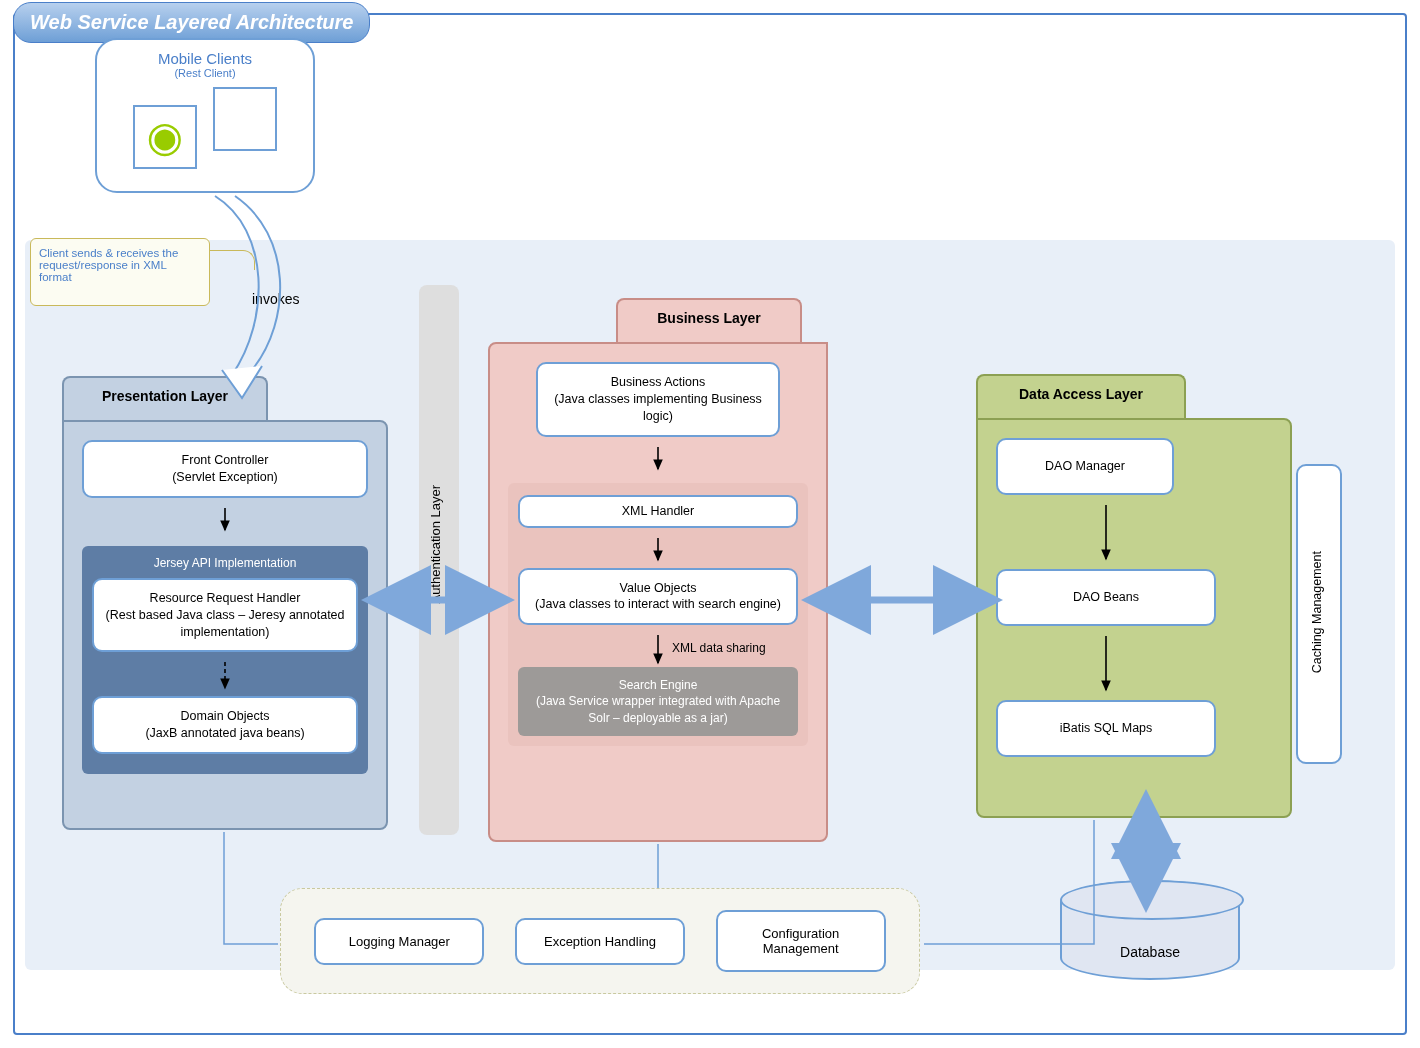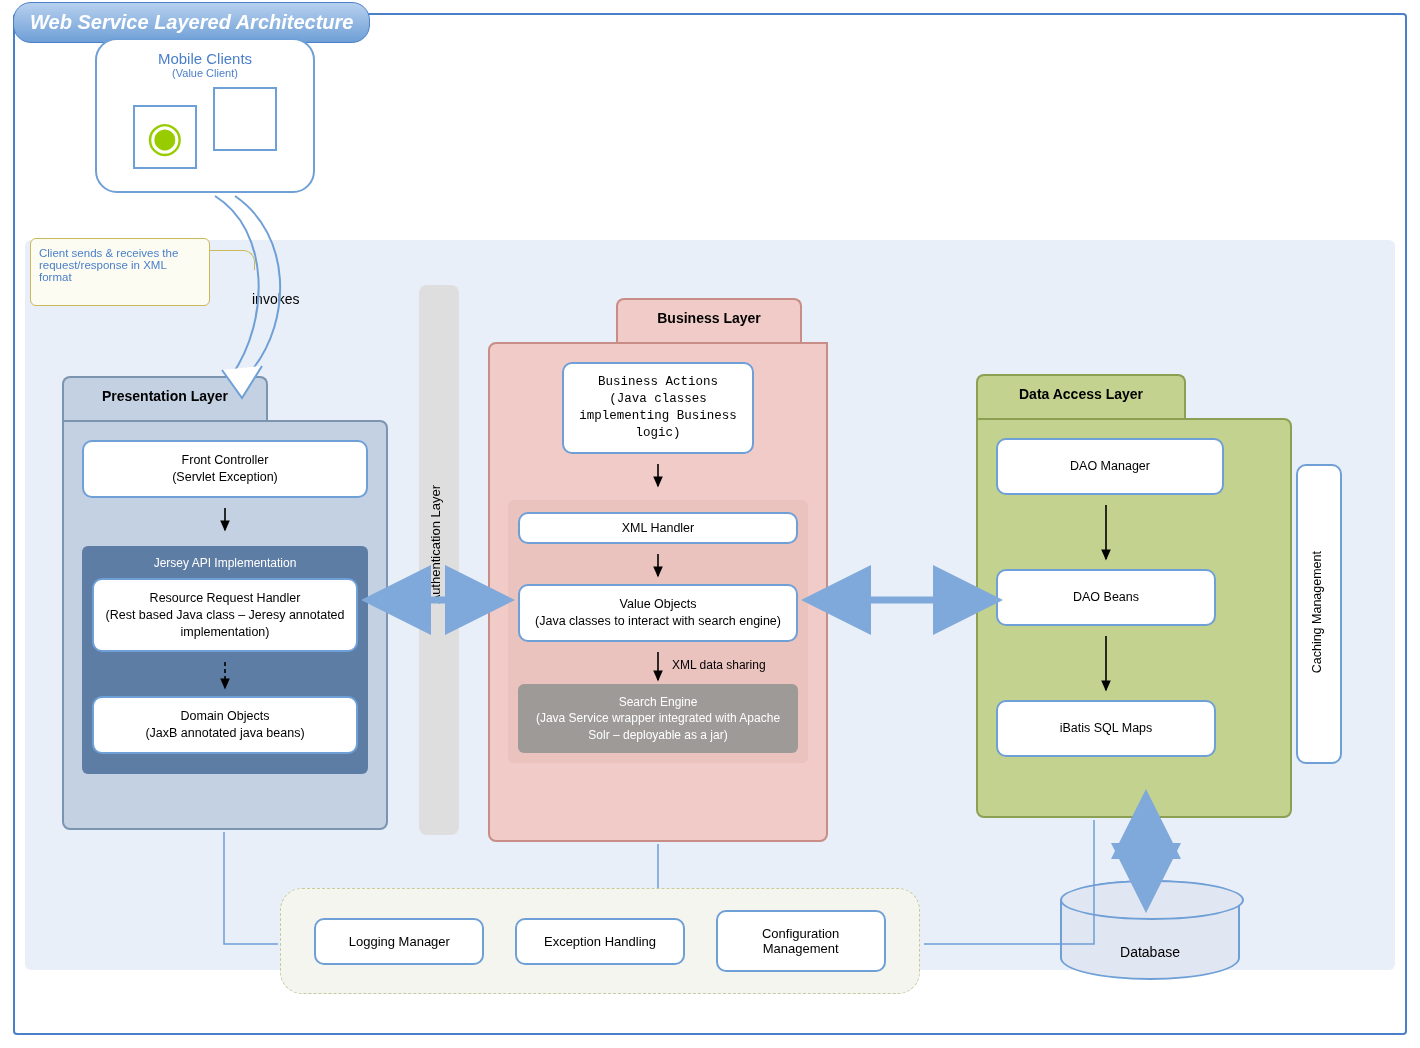--- a/index.html
+++ b/index.html
@@ -32,21 +32,21 @@
 
 .biz { left: 488px; top: 342px; width: 340px; }
 .biz .layer-tab { left: 128px; width: 186px; background: #f0cbc7; border-color: #c88d87; }
 .biz .layer-body { background: #f0cbc7; border-color: #c88d87; border-radius: 8px 0 8px 8px; height: 500px; }
 
 .data { left: 976px; top: 418px; width: 316px; }
 .data .layer-tab { left: 0; width: 210px; background: #c3d28f; border-color: #8ca053; }
 .data .layer-body { background: #c3d28f; border-color: #8ca053; height: 400px; position: relative; }
 
 .component { background: #fff; border: 2px solid #6e9fd6; border-radius: 10px; text-align: center; padding: 10px 8px; font-size: 12.5px; line-height: 1.35; margin-bottom: 10px; }
-.component.narrow { width: 192px; margin-left: auto; margin-right: auto; font-family: Liberation Mono, monospace; }
+.component.narrow { width: 244px; margin-left: auto; margin-right: auto; }
 
 .jersey-box { background: #5e7da5; border-radius: 6px; padding: 10px; margin-top: 8px; }
 .jersey-title { color: #fff; text-align: center; font-size: 12px; margin-bottom: 8px; }
 
 .biz-inner { background: #eac3be; border-radius: 6px; padding: 12px 10px 10px; margin-top: 6px; }
 .search-engine-box { background: #9d9a98; color: #fff; border-radius: 6px; text-align: center; padding: 10px 8px; font-size: 12px; line-height: 1.35; }
 
 .caching-box { position: absolute; right: -52px; top: 44px; width: 46px; height: 300px; background: #fff; border: 2px solid #6e9fd6; border-radius: 10px; }
 .caching-label { position: absolute; writing-mode: vertical-rl; transform: rotate(180deg); font-size: 12.5px; left: 12px; top: 85px; }
 
@@ -72,21 +72,21 @@
 <body>
 
 <div class="diagram-frame">
   <div class="diagram-title">Web Service Layered Architecture</div>
 </div>
 
 <div class="inner-bg"></div>
 
 <div class="mobile-box">
   <div class="mobile-title">Mobile Clients</div>
-  <div class="mobile-sub">(Value Client)</div>
+  <div class="mobile-sub">(Rest Client)</div>
   <div class="icon-slot"><div class="android-icon">◉</div></div>
   <div class="icon-slot"><div class="apple-icon"></div></div>
 </div>
 
 <div class="note-box">Client sends &amp; receives the request/response in XML format</div>
 <div class="note-connector"></div>
 <div class="invokes-label">invokes</div>
 
 <div class="auth-layer">
   <div class="auth-label">Authentication Layer</div>
@@ -136,21 +136,21 @@
       </div>
       <div class="search-engine-box" style="white-space:pre-line">Search Engine
 (Java Service wrapper integrated with Apache Solr – deployable as a jar)</div>
     </div>
   </div>
 </div>
 
 <div class="layer data">
   <div class="layer-tab">Data Access Layer</div>
   <div class="layer-body">
-    <div class="component" style="padding:18px 8px;width:228px">DAO Manager</div>
+    <div class="component" style="padding:18px 8px;width:178px">DAO Manager</div>
     <svg width="220" height="60">
         <line x1="110" y1="0" x2="110" y2="54" class="solid-arrow"></line>
       </svg>
     <div class="component" style="padding:18px 8px;width:220px">DAO Beans</div>
     <svg width="220" height="60">
         <line x1="110" y1="0" x2="110" y2="54" class="solid-arrow"></line>
       </svg>
     <div class="component" style="padding:18px 8px;width:220px">iBatis SQL Maps</div>
     <div class="caching-box">
       <div class="caching-label">Caching Management</div>

